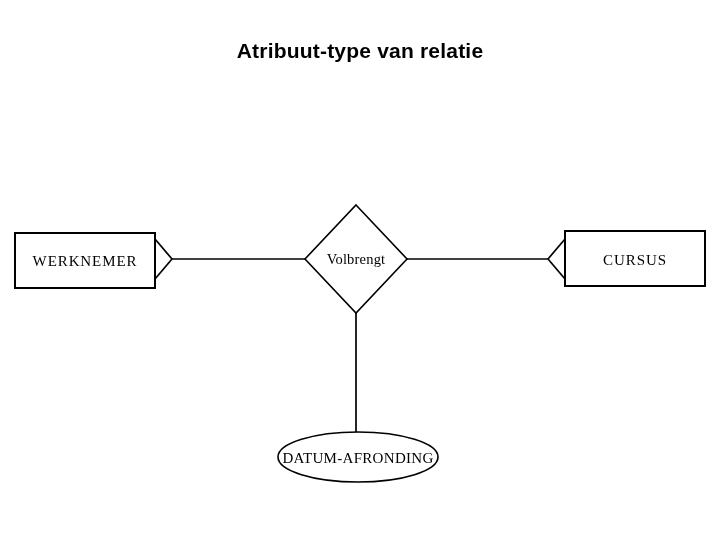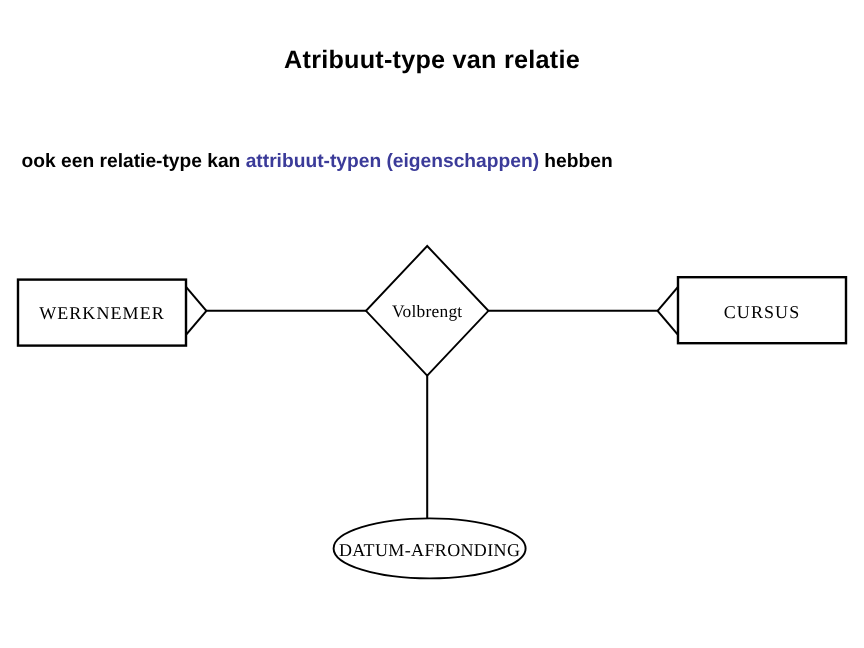--- a/index.html
+++ b/index.html
@@ -101,21 +101,20 @@
     fill: none;
   }
 </style>
 </head>
 <body>
 
 <div id="slide">
 
   <div id="slide-title">Atribuut-type van relatie</div>
 
-  <div id="slide-subtitle"><span>ook een relatie-type kan </span><span class="accent">attribuut-typen (eigenschappen)</span><span> hebben</span></div>
 
   <div id="diagram">
     <svg width="720" height="540" viewBox="0 0 720 540" xmlns="http://www.w3.org/2000/svg">
 
       <g>
         <line class="conn" x1="168" y1="259" x2="302" y2="259"></line>
 
         <g>
           <line class="foot" x1="152" y1="239" x2="169" y2="259"></line>
           <line class="foot" x1="152" y1="279" x2="169" y2="259"></line>

